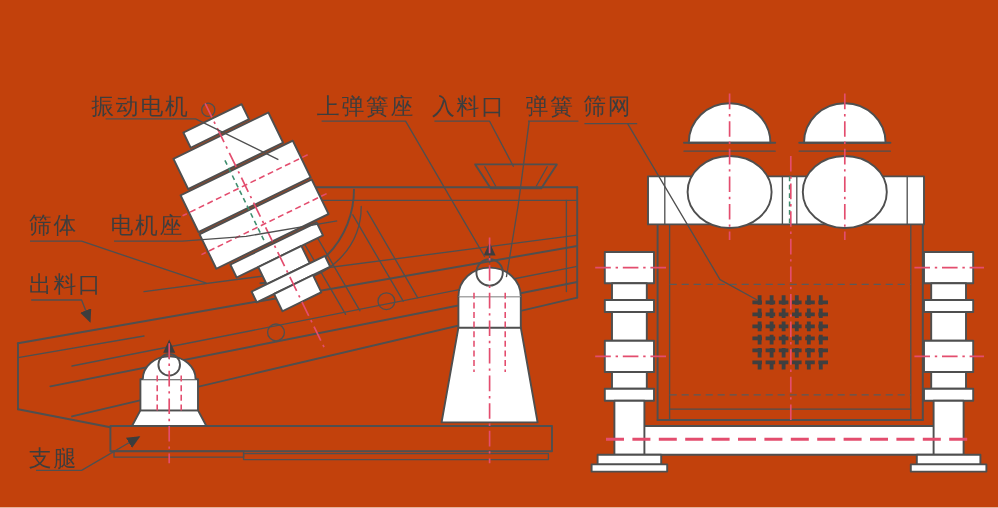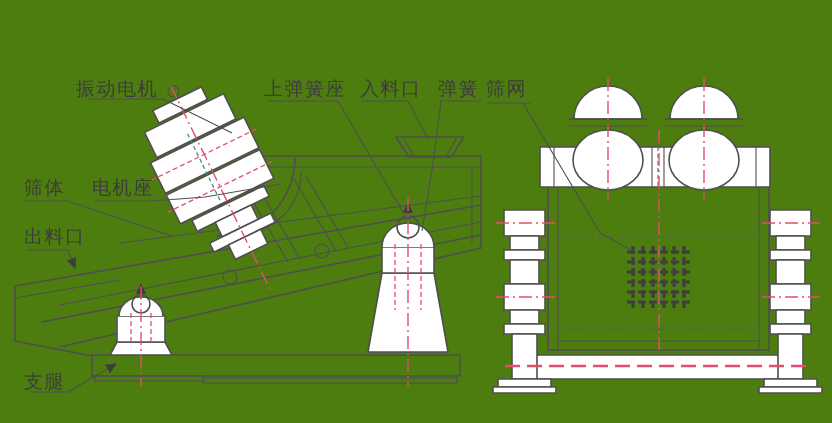--- a/index.html
+++ b/index.html
@@ -1,16 +1,16 @@
 <!DOCTYPE html>
 <html><head>
 <meta charset="utf-8">
 <style>
   html,body{margin:0;padding:0;background:#ffffff;}
-  .stage{position:relative;width:832px;height:423px;background:#4d7c0f;overflow:hidden;}
+  .stage{position:relative;width:832px;height:423px;background:#c2410c;overflow:hidden;}
   svg{display:block;}
   .ln   {fill:none;stroke:#4f4f4f;stroke-width:1.6;stroke-linejoin:round;stroke-linecap:round;}
   .lnw  {fill:#ffffff;stroke:#4f4f4f;stroke-width:1.6;stroke-linejoin:round;}
   .thin {stroke-width:1.1;}
   .hid  {fill:none;stroke:#5a5a5a;stroke-width:1.1;stroke-dasharray:6 4;}
   .red  {fill:none;stroke:#e34d6e;stroke-width:1.4;stroke-dasharray:13 4 2 4;}
   .rdash{fill:none;stroke:#e34d6e;stroke-width:1.3;stroke-dasharray:5 3;}
   .rhatch{fill:none;stroke:#e34d6e;stroke-width:2.6;stroke-dasharray:15 7;}
   .grn  {fill:none;stroke:#3e8e6e;stroke-width:1.3;stroke-dasharray:4 3;}
   .mesh {fill:none;stroke:#3f3f3f;stroke-width:3.2;stroke-dasharray:8 3;}

